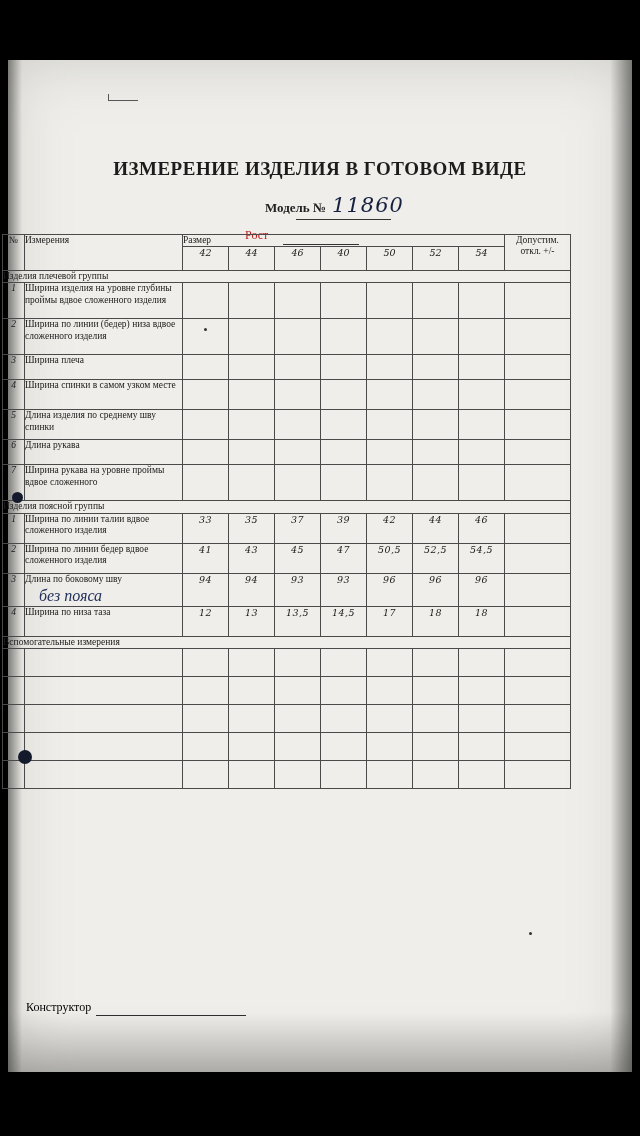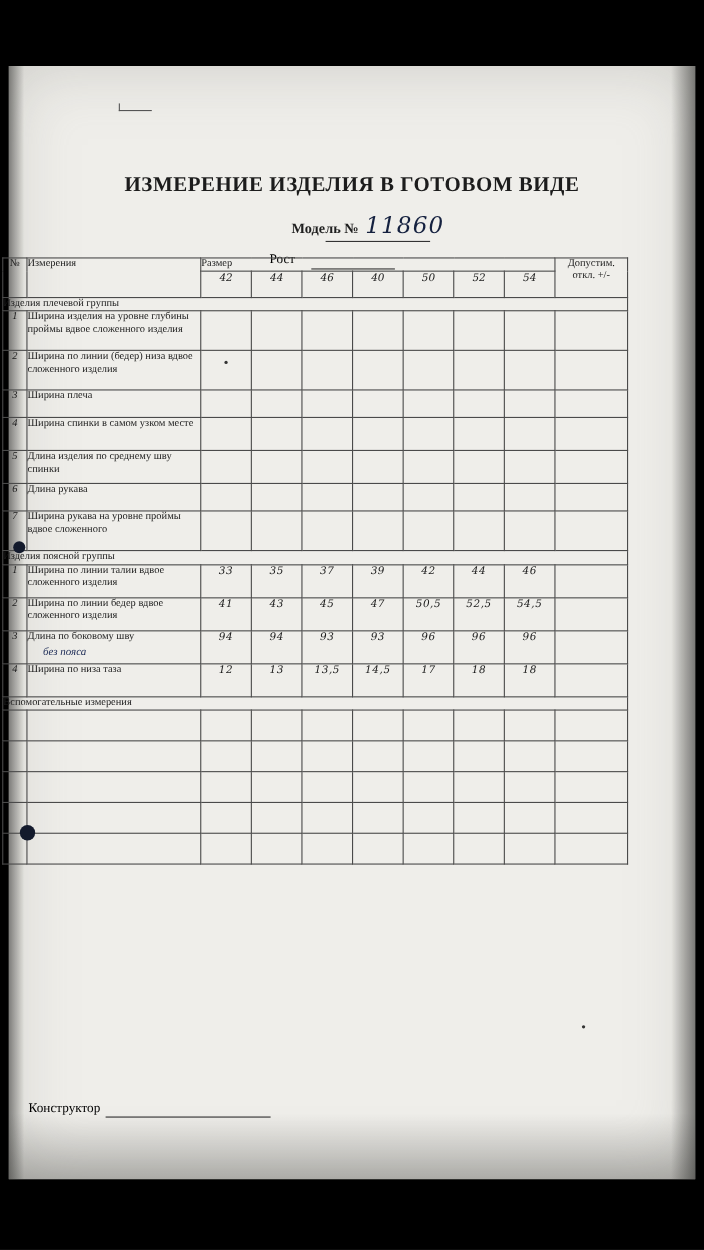--- a/index.html
+++ b/index.html
@@ -87,21 +87,21 @@
   .model-underline {
     position: absolute;
     left: 288px; top: 159px;
     width: 95px; height: 1px;
     background: #333;
   }
   .rost-row {
     position: absolute;
     left: 237px; top: 168px;
     font-size: 12px;
-    color: #000000;
+    color: #b91c1c;
   }
   .rost-underline {
     position: absolute;
     left: 275px; top: 184px;
     width: 76px; height: 1px;
     background: #333;
   }
 
   .tick {
     position: absolute;
@@ -182,21 +182,21 @@
     font-style: italic;
     font-size: 17px;
     color: #1b2747;
     text-align: center;
     vertical-align: middle;
     letter-spacing: 0.5px;
   }
   .hw-sm { font-size: 14.5px; }
   .hw-note {
     display: block;
-    font-size: 10px;
+    font-size: 16px;
     font-style: italic;
     color: #22305a;
     text-align: left;
     padding-left: 14px;
     margin-top: 2px;
   }
   .sizehdr {
     font-family: "DejaVu Serif", serif;
     font-style: italic;
     font-size: 15px;

